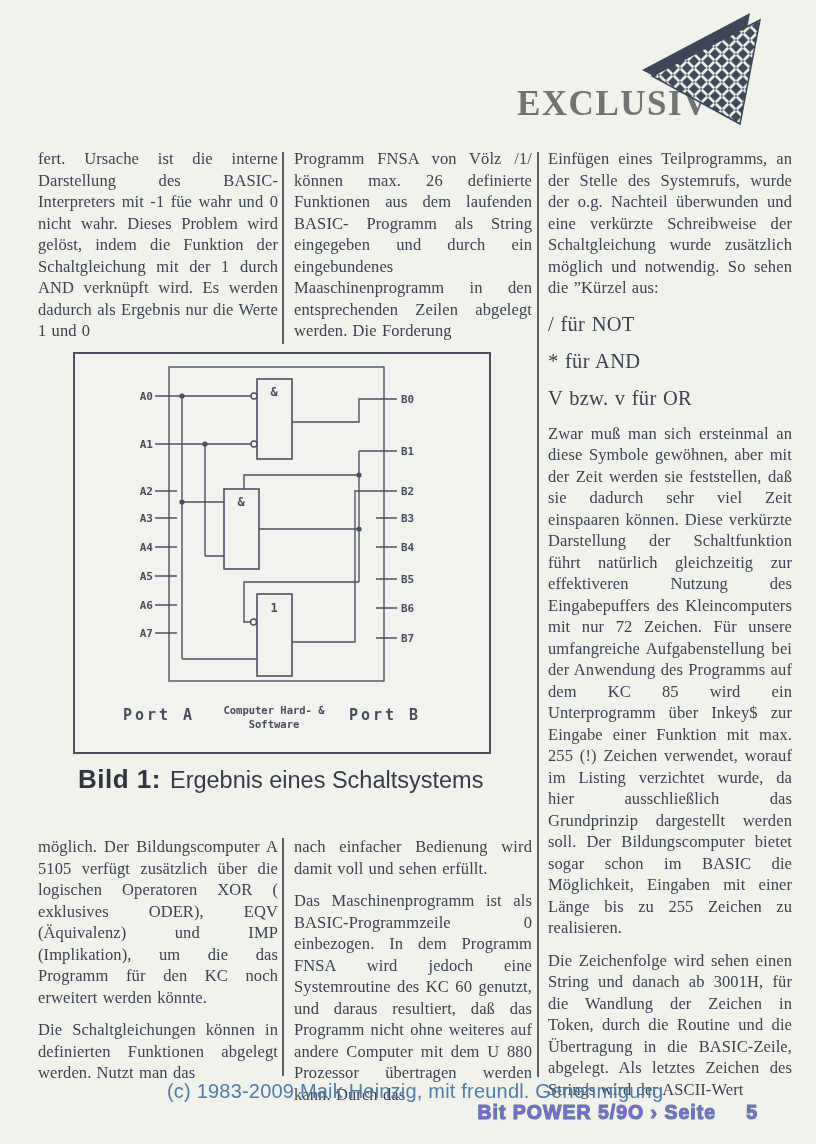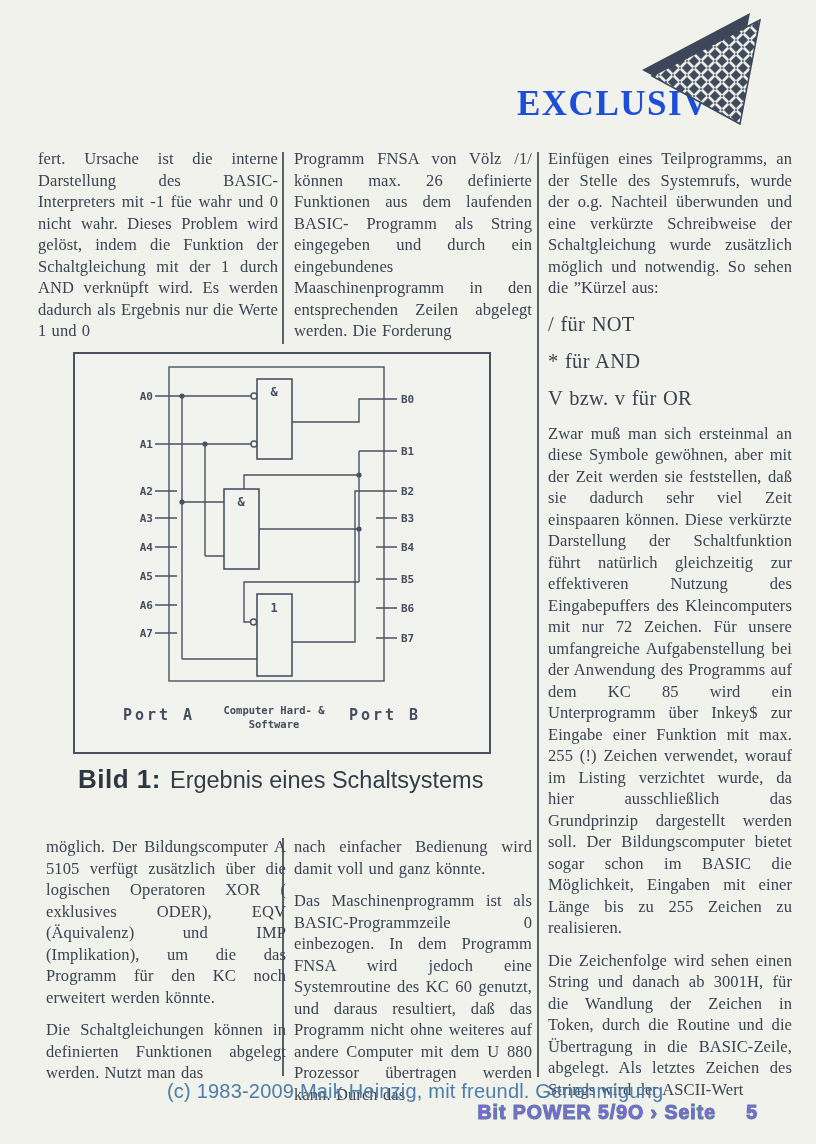--- a/index.html
+++ b/index.html
@@ -5,21 +5,21 @@
   html,body { margin:0; padding:0; background:#cfd0ca; }
   .page {
     position:relative; width:816px; height:1144px; margin:0 auto;
     background:#f1f2ec; overflow:hidden;
     font-family:"Liberation Serif", serif; color:#3b4352;
   }
   
   .brand-text {
     position:absolute; left:517px; top:84px;
     font-family:"Liberation Serif", serif; font-size:35px; font-weight:600;
-    letter-spacing:1.5px; color:#1d4ed8;
+    letter-spacing:1.5px; color:#737373;
   }
   .brand-triangle { position:absolute; left:638px; top:12px; width:140px; height:114px; }
   
   .col {
     position:absolute; text-align:justify;
     font-size:16.5px; line-height:21.5px; letter-spacing:0.1px; word-spacing:1px;
   }
   .col p { margin:0 0 11px 0; }
   .rule { position:absolute; width:2px; background:#5a6068; }
   .shortcut {
@@ -96,27 +96,27 @@
 
   <div class="col" style="left:548px; top:148px; width:244px;">
     <p>Einfügen eines Teilprogramms, an der Stelle des Systemrufs, wurde der o.g. Nachteil überwunden und eine verkürzte Schreibweise der Schaltgleichung wurde zusätzlich möglich und notwendig. So sehen die ”Kürzel aus:</p>
     <div class="shortcut">/ für NOT</div>
     <div class="shortcut">* für AND</div>
     <div class="shortcut">V bzw. v für OR</div>
     <p>Zwar muß man sich ersteinmal an diese Symbole gewöhnen, aber mit der Zeit werden sie feststellen, daß sie dadurch sehr viel Zeit einspaaren können. Diese verkürzte Darstellung der Schaltfunktion führt natürlich gleichzeitig zur effektiveren Nutzung des Eingabepuffers des Kleincomputers mit nur 72 Zeichen. Für unsere umfangreiche Aufgabenstellung bei der Anwendung des Programms auf dem KC 85 wird ein Unterprogramm über Inkey$ zur Eingabe einer Funktion mit max. 255 (!) Zeichen verwendet, worauf im Listing verzichtet wurde, da hier ausschließlich das Grundprinzip dargestellt werden soll. Der Bildungscomputer bietet sogar schon im BASIC die Möglichkeit, Eingaben mit einer Länge bis zu 255 Zeichen zu realisieren.</p>
     <p>Die Zeichenfolge wird sehen einen String und danach ab 3001H, für die Wandlung der Zeichen in Token, durch die Routine und die Übertragung in die BASIC-Zeile, abgelegt. Als letztes Zeichen des Strings wird der ASCII-Wert</p>
   </div>
 
-  <div class="col" style="left:38px; top:836px; width:240px;margin-left:8px;">
+  <div class="col" style="left:38px; top:836px; width:240px;">
     <p>möglich. Der Bildungscomputer A 5105 verfügt zusätzlich über die logischen Operatoren XOR ( exklusives ODER), EQV (Äquivalenz) und IMP (Implikation), um die das Programm für den KC noch erweitert werden könnte.</p>
     <p>Die Schaltgleichungen können in definierten Funktionen abgelegt werden. Nutzt man das</p>
   </div>
 
   <div class="col" style="left:294px; top:836px; width:238px;">
-    <p>nach einfacher Bedienung wird damit voll und ganz könnte.</p>
+    <p>nach einfacher Bedienung wird damit voll und sehen erfüllt.</p>
     <p>Das Maschinenprogramm ist als BASIC-Programmzeile 0 einbezogen. In dem Programm FNSA wird jedoch eine Systemroutine des KC 60 genutzt, und daraus resultiert, daß das Programm nicht ohne weiteres auf andere Computer mit dem U 880 Prozessor übertragen werden kann. Durch das</p>
   </div>
 
   <div class="figure-box">
     <svg width="414" height="398" viewBox="0 0 414 398" xmlns="http://www.w3.org/2000/svg">
       <g stroke="#4a5163" stroke-width="1.4" fill="none">
 
         <rect x="94" y="13" width="215" height="314"></rect>
 
         <path d="M80,137 H102 M80,164 H102 M80,193 H102 M80,222 H102 M80,251 H102 M80,279 H102"></path>

